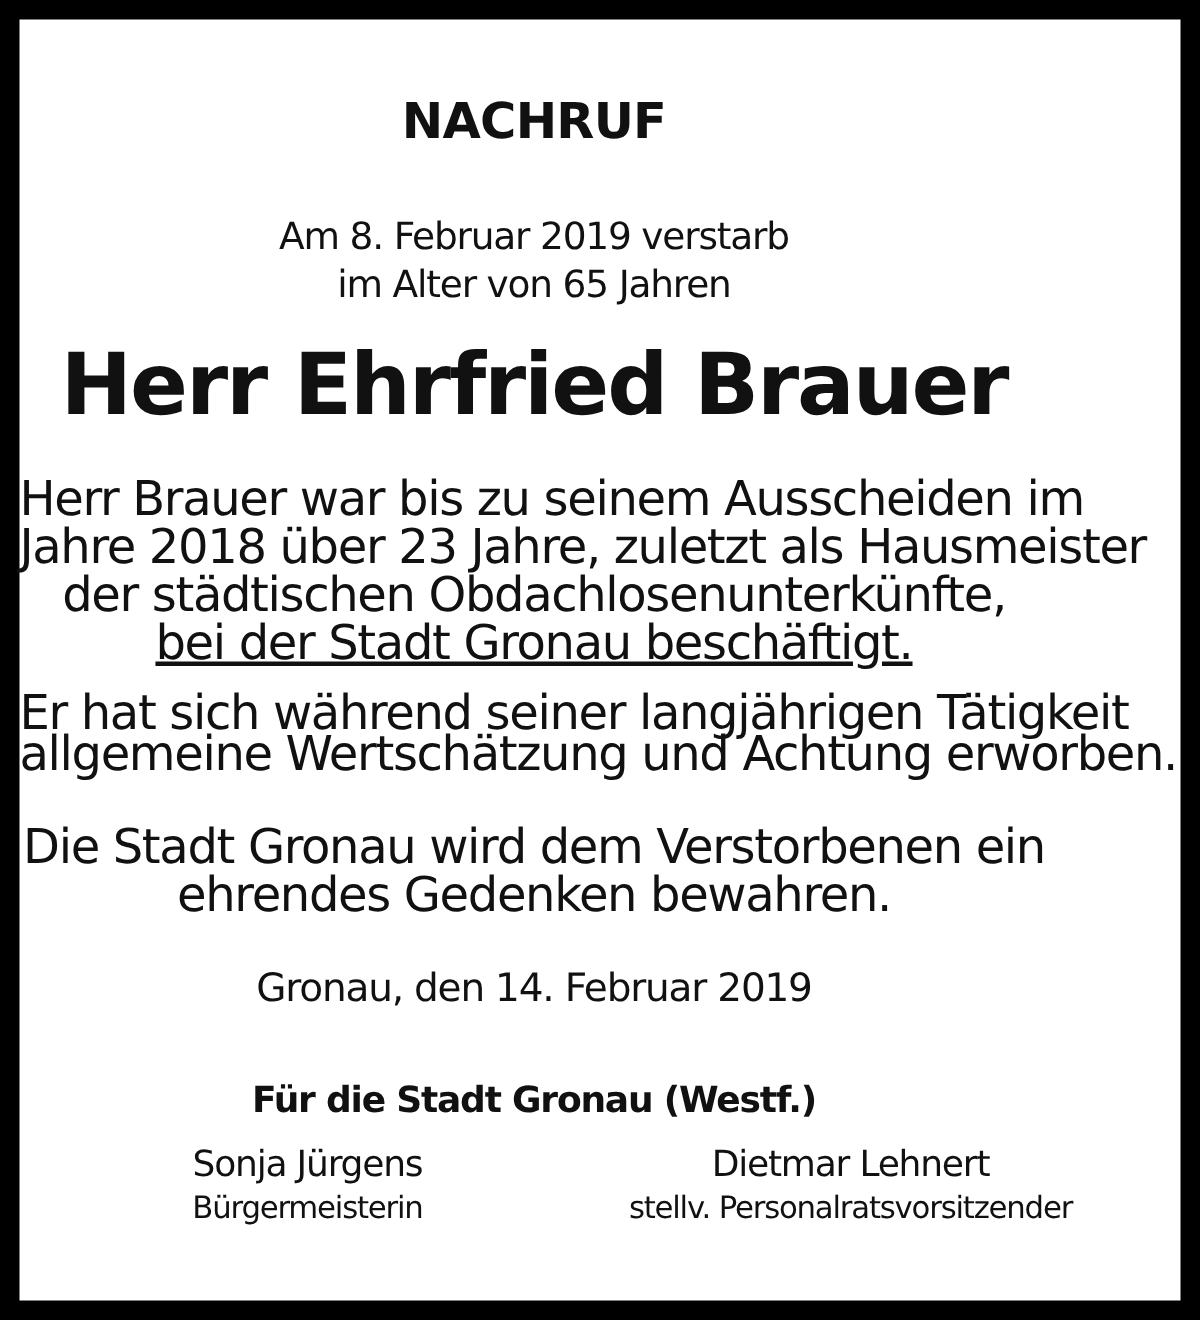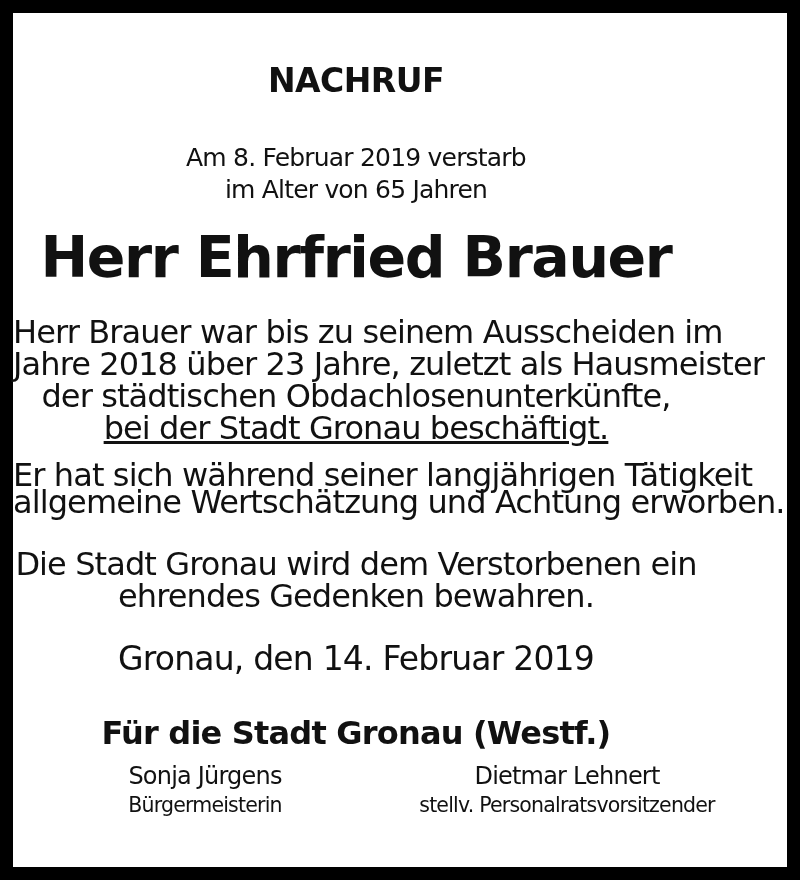--- a/index.html
+++ b/index.html
@@ -46,27 +46,27 @@
       letter-spacing: -1.4px;
       line-height: 64px;
     }
     .body {
       font-size: 32px;
       line-height: 32px;
       letter-spacing: -0.9px;
     }
     .place-date {
       top: 630px;
-      font-size: 33px;
+      font-size: 26px;
       line-height: 32px;
       letter-spacing: -0.8px;
     }
     .org {
       top: 704px;
-      font-size: 32px;
+      font-size: 24px;
       font-weight: bold;
       line-height: 32px;
       letter-spacing: -0.8px;
     }
     .sig {
       position: absolute;
       text-align: center;
       white-space: nowrap;
     }
     .sig .sig-name {

